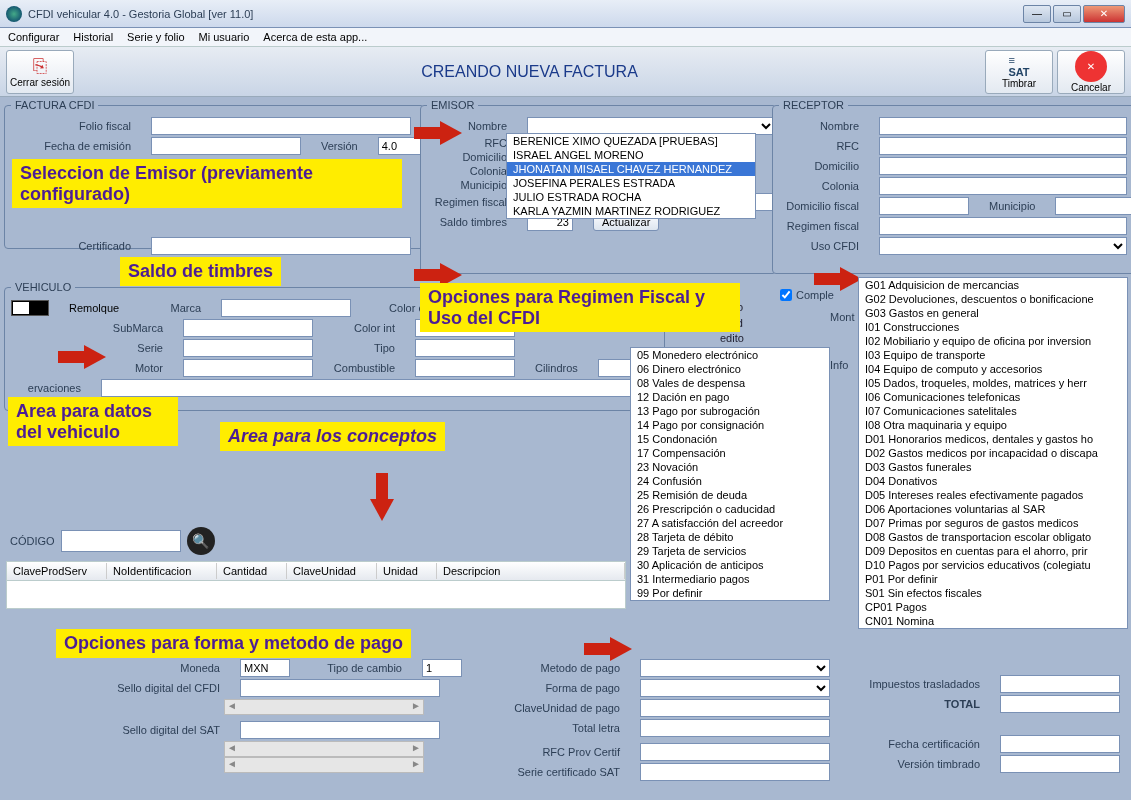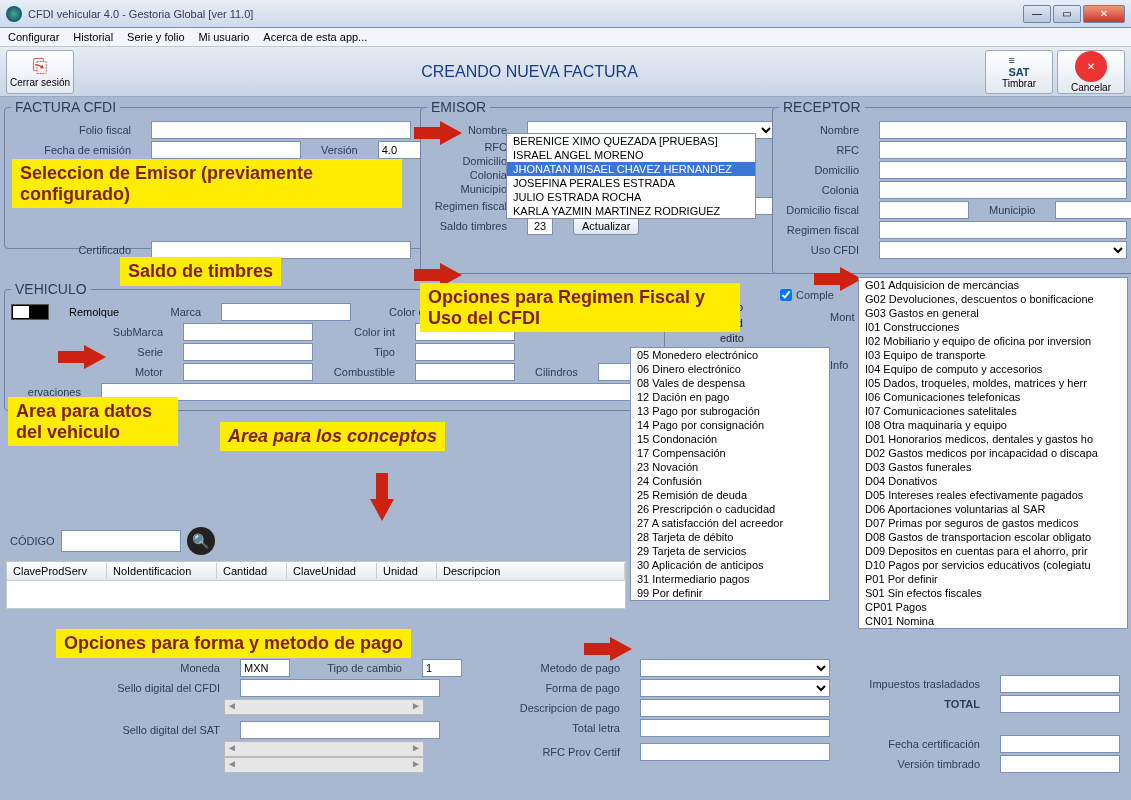--- a/index.html
+++ b/index.html
@@ -10,26 +10,26 @@
   .winbtns { display:flex; gap:2px;}
   .winbtn { width:28px; height:18px; background:linear-gradient(#dfe7f2,#b8c8dd); border:1px solid #6c84a6; border-radius:2px; display:flex; align-items:center; justify-content:center; font-size:10px;}
   .winbtn.close { background:linear-gradient(#e97,#c33); color:#fff; width:42px;}
   .menubar { background:#f2f5fa; padding:3px 8px; border-bottom:1px solid #bcc; display:flex; gap:14px;}
   .menuitem { cursor:default;}
   .toolbar { background:linear-gradient(#e7ecf3,#c9d5e6); height:50px; display:flex; align-items:center; padding:2px 6px; border-bottom:1px solid #9ab;}
   .tbtn { background:linear-gradient(#fff,#e3e9f1); border:1px solid #9ab; border-radius:3px; width:68px; height:44px; display:flex; flex-direction:column; align-items:center; justify-content:center; font-size:10px; cursor:pointer;}
   .toolbar-title { flex:1; text-align:center; color:#1a3a8a; font-size:16px;}
   .content { position:relative; padding:4px 6px; background:#a8b8d0; height:calc(800px - 28px - 22px - 50px);}
   fieldset { border:1px solid #6c84a6; border-radius:4px; padding:4px 6px 6px; background:#a8b8d0; position:absolute;}
-  legend { color:#2c3e55; font-size:14px; padding:0 4px;}
+  legend { color:#2c3e55; font-size:11px; padding:0 4px;}
   .row { display:flex; align-items:center; margin:2px 0; gap:20px;}
   .lbl { text-align:right; color:#2c3e55; white-space:nowrap;}
   input[type=text], select { border:1px solid #7a91b5; background:#fff; height:18px; padding:1px 3px; font-size:11px;}
   .btn { background:linear-gradient(#fafcfe,#dde5ef); border:1px solid #7a91b5; border-radius:3px; padding:2px 8px; cursor:pointer; font-size:11px;}
-  .annot { position:absolute; background:#ffed00; color:#7f1d1d; font-weight:bold; font-size:18px; padding:4px 8px; z-index:5; line-height:1.15;}
+  .annot { position:absolute; background:#ffed00; color:#4c1d95; font-weight:bold; font-size:18px; padding:4px 8px; z-index:5; line-height:1.15;}
   .arrow-r { width:0; height:0; border-top:12px solid transparent; border-bottom:12px solid transparent; border-left:22px solid #c21; position:absolute; z-index:4;}
   .arrow-r::before { content:""; position:absolute; left:-48px; top:-6px; width:28px; height:12px; background:#c21;}
   .arrow-d { position:absolute; width:0;height:0;border-left:12px solid transparent;border-right:12px solid transparent;border-top:22px solid #c21; z-index:4;}
   .arrow-d::before{content:"";position:absolute;top:-48px;left:-6px;width:12px;height:28px;background:#c21;}
   .dropdown { position:absolute; background:#fff; border:1px solid #7a91b5; font-size:11px; z-index:10; overflow:hidden;}
   .dropdown div { padding:1px 6px; white-space:nowrap;}
   .dropdown .sel { background:#3a76d6; color:#fff;}
   .tablehead { background:linear-gradient(#fff,#e5e9ef); border:1px solid #bcc; display:flex; height:20px; align-items:center;}
   .th { border-right:1px solid #ccc; padding:2px 6px; font-size:11px;}
   .remolque-toggle { width:38px; height:16px; background:#000; border:1px solid #555; display:inline-block; position:relative;}
@@ -116,21 +116,21 @@
       </div>
     <div class="row">
         <span class="lbl" style="width:80px;">Municipio</span>
       </div>
     <div class="row">
         <span class="lbl" style="width:80px;">Regimen fiscal</span>
         <input type="text" style="width: 248px;">
       </div>
     <div class="row">
         <span class="lbl" style="width:80px;">Saldo timbres</span>
-        <input type="text" style="width: 26px; text-align: center;" value="23">
+        <input type="text" style="width: 46px; text-align: right;" value="23">
         <button class="btn">Actualizar</button>
       </div>
   </fieldset>
 
   <fieldset style="left:772px; top:2px; width:345px; height:175px;">
     <legend>RECEPTOR</legend>
     <div class="row">
         <span class="lbl" style="width:80px;">Nombre</span>
         <input type="text" style="width: 248px;">
       </div>
@@ -248,29 +248,33 @@
   <div style="position:absolute; left:500px; top:560px; width:330px;">
     <div class="row">
         <span class="lbl" style="width:120px;">Metodo de pago</span>
         <select style="width:190px;"></select>
       </div>
     <div class="row">
         <span class="lbl" style="width:120px;">Forma de pago</span>
         <select style="width:190px;"></select>
       </div>
     <div class="row">
-        <span class="lbl" style="width:120px;">Descripcion de pago</span>
+        <span class="lbl" style="width:120px;">ClaveUnidad de pago</span>
         <input type="text" style="width: 190px;">
       </div>
     <div class="row">
         <span class="lbl" style="width:120px;">Total letra</span>
         <input type="text" style="width: 190px;">
       </div>
     <div class="row" style="margin-top:6px;">
         <span class="lbl" style="width:120px;">RFC Prov Certif</span>
+        <input type="text" style="width: 190px;">
+      </div>
+    <div class="row">
+        <span class="lbl" style="width:120px;">Serie certificado SAT</span>
         <input type="text" style="width: 190px;">
       </div>
   </div>
 
   <div style="position:absolute; left:840px; top:576px; width:280px;">
     <div class="row">
         <span class="lbl" style="width:140px;">Impuestos trasladados</span>
         <input type="text" style="width: 120px;">
       </div>
     <div class="row">

